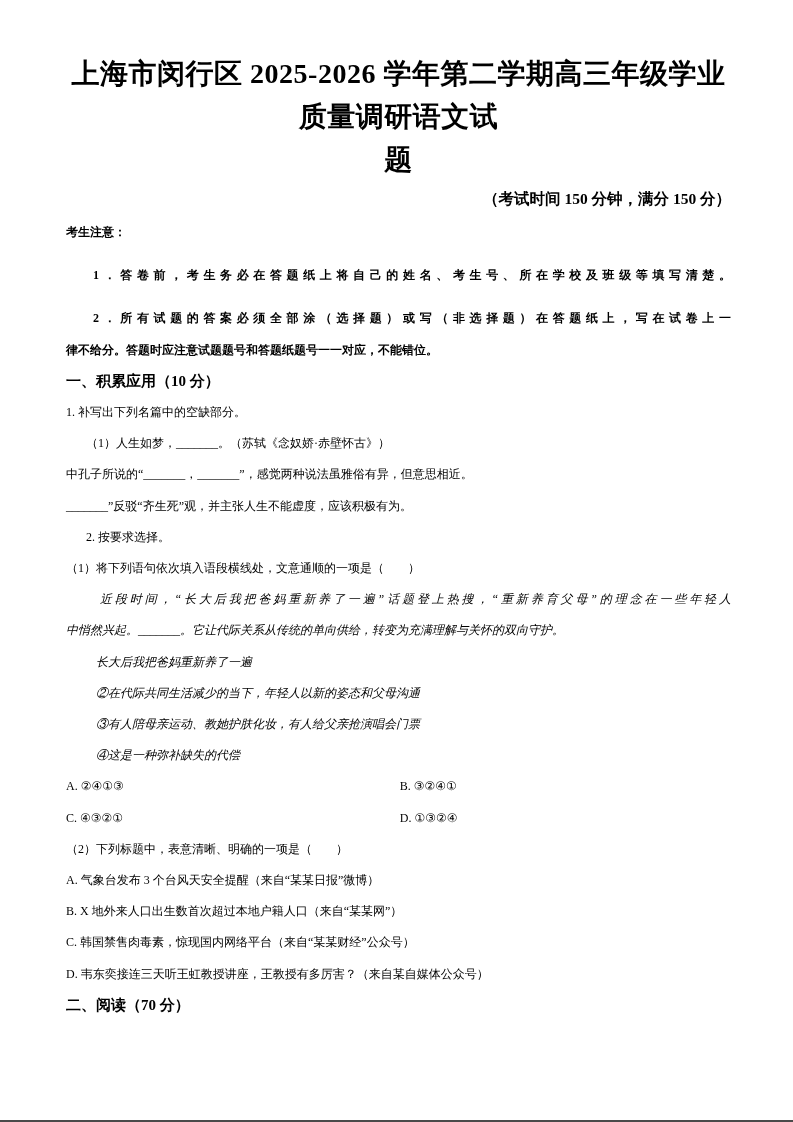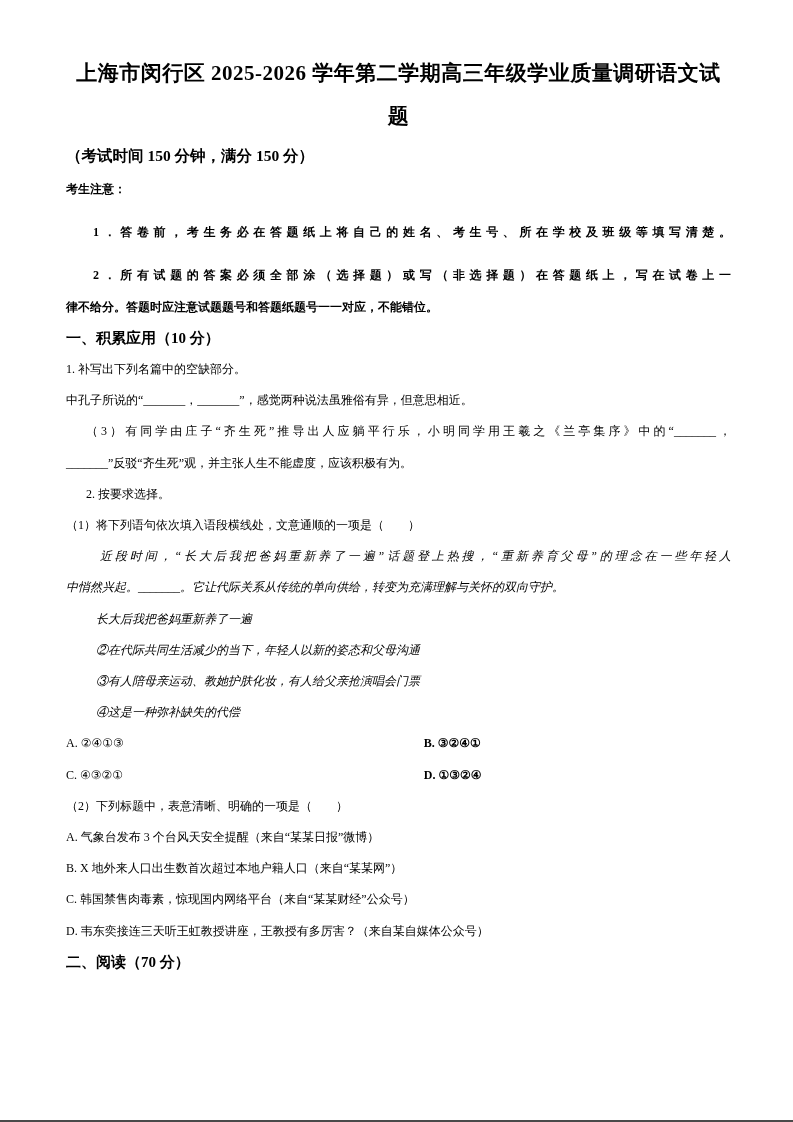--- a/index.html
+++ b/index.html
@@ -11,48 +11,48 @@
     color: #000000;
     font-family: "Liberation Serif", "DejaVu Serif", serif;
     overflow: hidden;
     box-sizing: border-box;
   }
   .content {
     padding: 52px 62px 0 66px;
     box-sizing: border-box;
   }
   .doc-title {
-    font-size: 21px;
+    font-size: 28px;
     font-weight: bold;
     text-align: center;
     line-height: 43px;
     letter-spacing: 0.5px;
   }
   .exam-info {
     font-size: 15.5px;
     font-weight: bold;
-    text-align: left;
+    text-align: right;
     line-height: 36px;
   }
   .line {
     font-size: 12px;
     line-height: 31.2px;
     white-space: normal;
   }
   .bold { font-weight: bold; }
   .h1 { font-size: 15px; font-weight: bold; }
   .kai { font-style: italic; }
   .ind1 { text-indent: 20px; }   
   .ind2 { text-indent: 27px; margin-top: 12px; }   
   .ind3 { text-indent: 34px; }   
   .ind4 { text-indent: 30px; }   
   .jfull { text-align: justify; text-align-last: justify; }
-  .opt-row { display: flex; gap: 24px; }
+  .opt-row { display: flex; }
   .opt-left { width: 50.2%; }
-  .opt-right { flex: 1; font-weight: bold; }
+  .opt-right { flex: 1; }
   .page-bottom-edge {
     position: absolute;
     left: 0; right: 0; bottom: 0;
     height: 2px;
     background: #4a4a4a;
   }
 </style>
 </head>
 <body>
 
@@ -64,22 +64,22 @@
     <div class="exam-info">（考试时间 150 分钟，满分 150 分）</div>
 
     <div class="line bold">考生注意：</div>
     <div class="line bold ind2 jfull">1．答卷前，考生务必在答题纸上将自己的姓名、考生号、所在学校及班级等填写清楚。</div>
     <div class="line bold ind2 jfull">2．所有试题的答案必须全部涂（选择题）或写（非选择题）在答题纸上，写在试卷上一</div>
     <div class="line bold">律不给分。答题时应注意试题题号和答题纸题号一一对应，不能错位。</div>
 
     <div class="line h1">一、积累应用（10 分）</div>
 
     <div class="line">1. 补写出下列名篇中的空缺部分。</div>
+    <div class="line ind1">（1）人生如梦，_______。（苏轼《念奴娇·赤壁怀古》）</div>
     <div class="line">中孔子所说的“_______，_______”，感觉两种说法虽雅俗有异，但意思相近。</div>
-    <div class="line ind1 jfull">（3）有同学由庄子“齐生死”推导出人应躺平行乐，小明同学用王羲之《兰亭集序》中的“_______，</div>
     <div class="line">_______”反驳“齐生死”观，并主张人生不能虚度，应该积极有为。</div>
 
     <div class="line ind1">2. 按要求选择。</div>
 
     <div class="line">（1）将下列语句依次填入语段横线处，文意通顺的一项是（　　）</div>
     <div class="line kai ind3 jfull">近段时间，“长大后我把爸妈重新养了一遍”话题登上热搜，“重新养育父母”的理念在一些年轻人</div>
     <div class="line kai">中悄然兴起。_______。它让代际关系从传统的单向供给，转变为充满理解与关怀的双向守护。</div>
     <div class="line kai ind4">长大后我把爸妈重新养了一遍</div>
     <div class="line kai ind4">②在代际共同生活减少的当下，年轻人以新的姿态和父母沟通</div>
     <div class="line kai ind4">③有人陪母亲运动、教她护肤化妆，有人给父亲抢演唱会门票</div>

